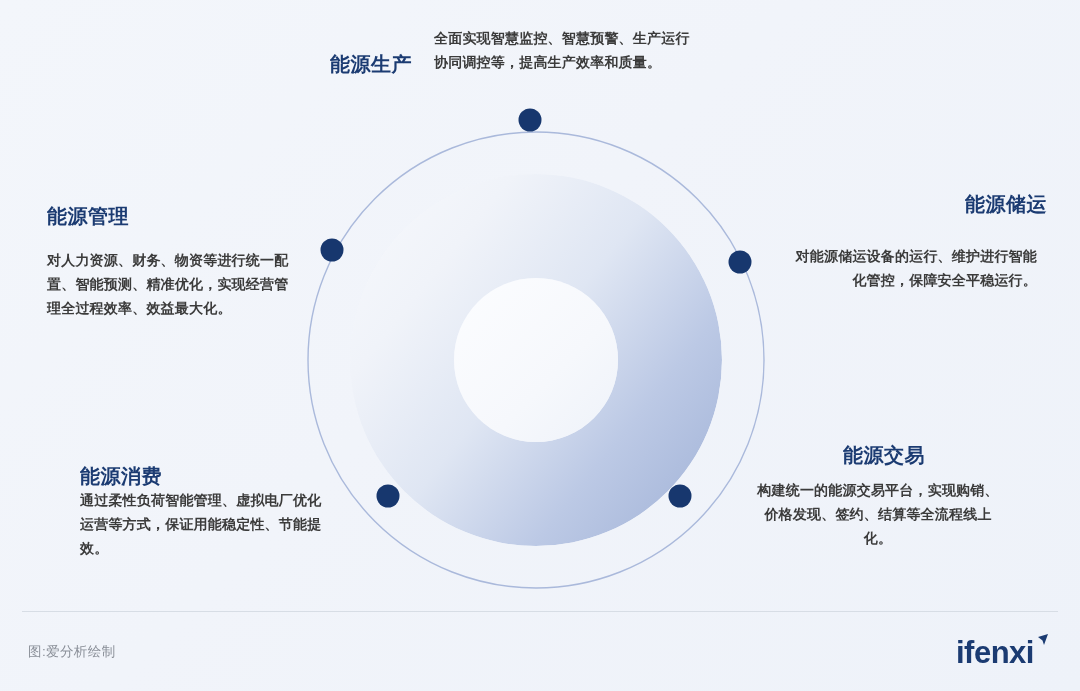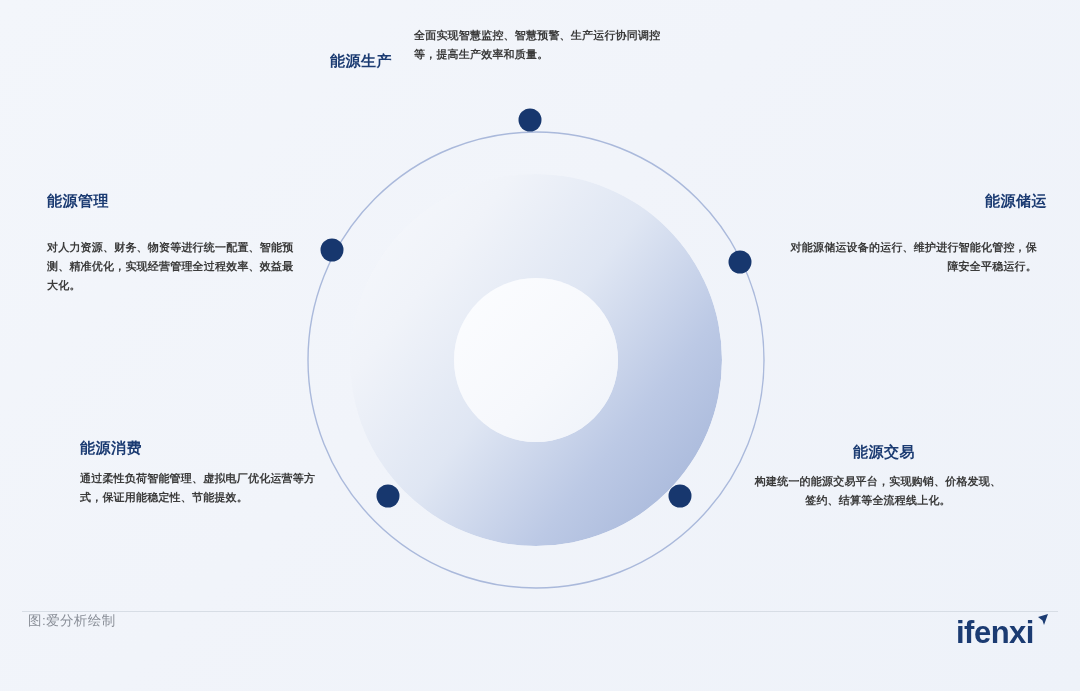--- a/index.html
+++ b/index.html
@@ -33,29 +33,29 @@
     height: 620px;
     pointer-events: none;
   }
 
   
   .block {
     position: absolute;
   }
   .block .heading {
     color: #1b3b72;
-    font-size: 15px;
+    font-size: 20px;
     font-weight: bold;
     letter-spacing: 0.5px;
     line-height: 1.2;
     white-space: nowrap;
   }
   .block .desc {
     color: #3b3b3b;
-    font-size: 11px;
+    font-size: 14px;
     font-weight: bold;
     line-height: 1.72;
     letter-spacing: 0.2px;
   }
 
   
   #block-production {
     left: 330px;
     top: 26px;
     width: 420px;
@@ -65,39 +65,39 @@
   #block-production .heading {
     margin-top: 26px;
     margin-right: 22px;
   }
   #block-production .desc {
     width: 258px;
   }
 
   #block-management {
     left: 47px;
-    top: 192px;
+    top: 204px;
     width: 258px;
   }
-  #block-management .desc { margin-top: 28px; width: 252px; }
+  #block-management .desc { margin-top: 20px; width: 252px; }
 
   #block-storage {
     left: 787px;
     top: 192px;
     width: 260px;
     text-align: right;
   }
   #block-storage .desc { margin-top: 28px; width: 250px; }
 
   #block-consumption {
     left: 80px;
-    top: 439px;
+    top: 464px;
     width: 262px;
   }
-  #block-consumption .desc { margin-top: 12px; width: 250px; }
+  #block-consumption .desc { width: 250px; }
 
   #block-trading {
     left: 753px;
     top: 443px;
     width: 262px;
     text-align: center;
   }
   #block-trading .desc { margin-top: 11px; width: 250px; }
 
   
@@ -109,21 +109,21 @@
     height: 1px;
     background: #d7dde5;
   }
   #footer {
     position: absolute;
     left: 0;
     top: 612px;
     width: 1080px;
     height: 79px;
     display: flex;
-    align-items: flex-start;
+    align-items: center;
     justify-content: space-between;
     padding: 0 28px;
     box-sizing: border-box;
   }
   #footer-credit {
     color: #8a8f98;
     font-size: 13.5px;
     letter-spacing: 0.4px;
   }
   #logo {

